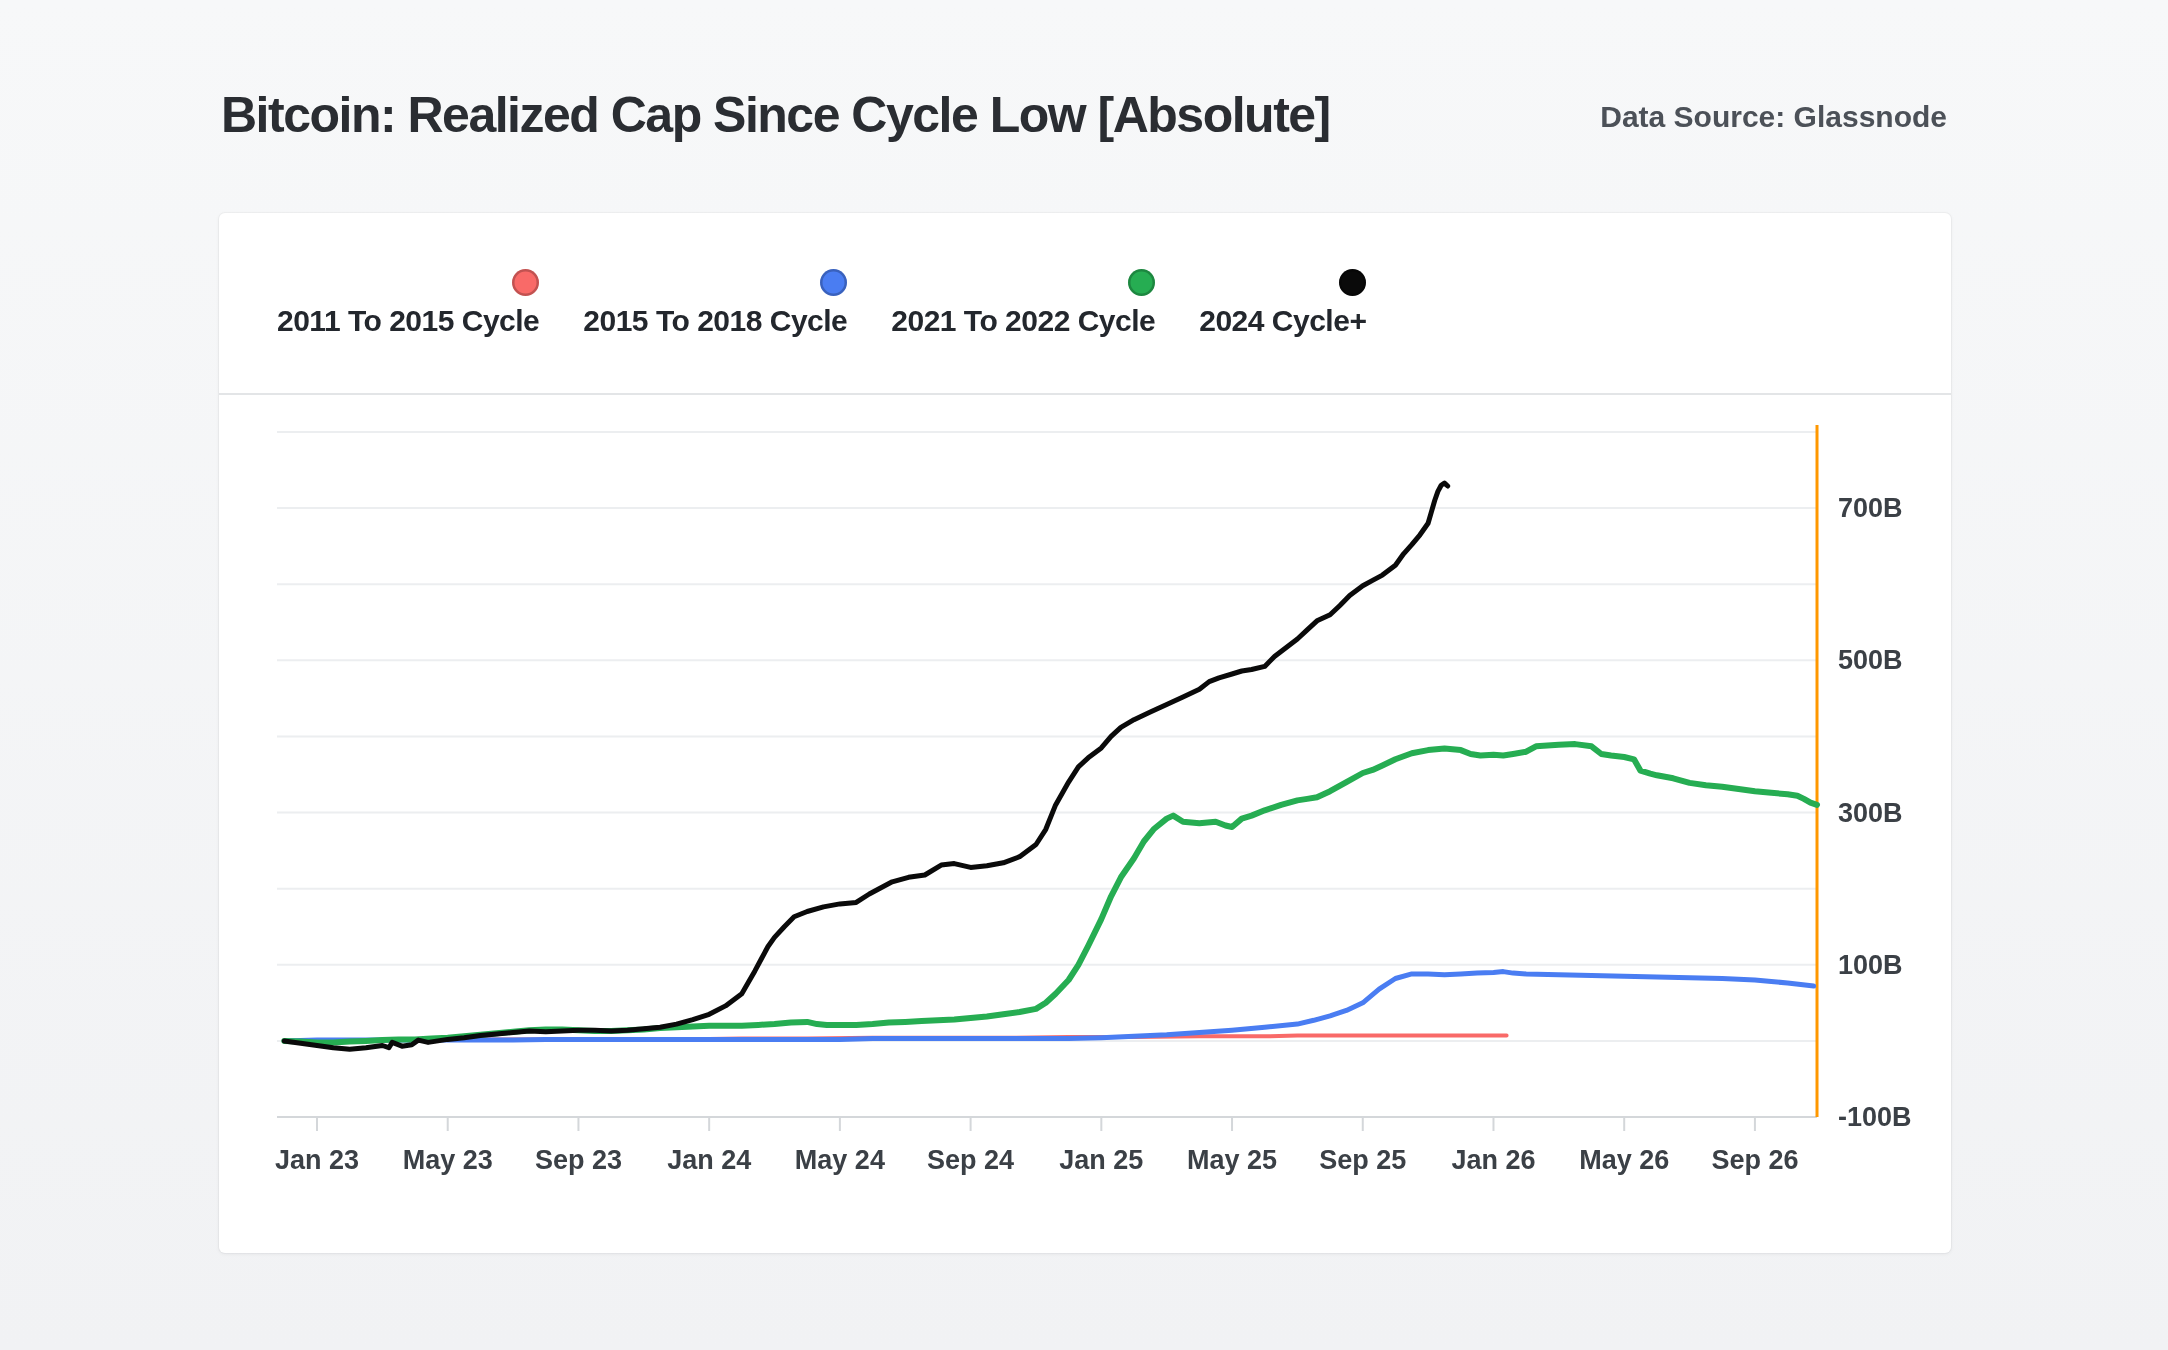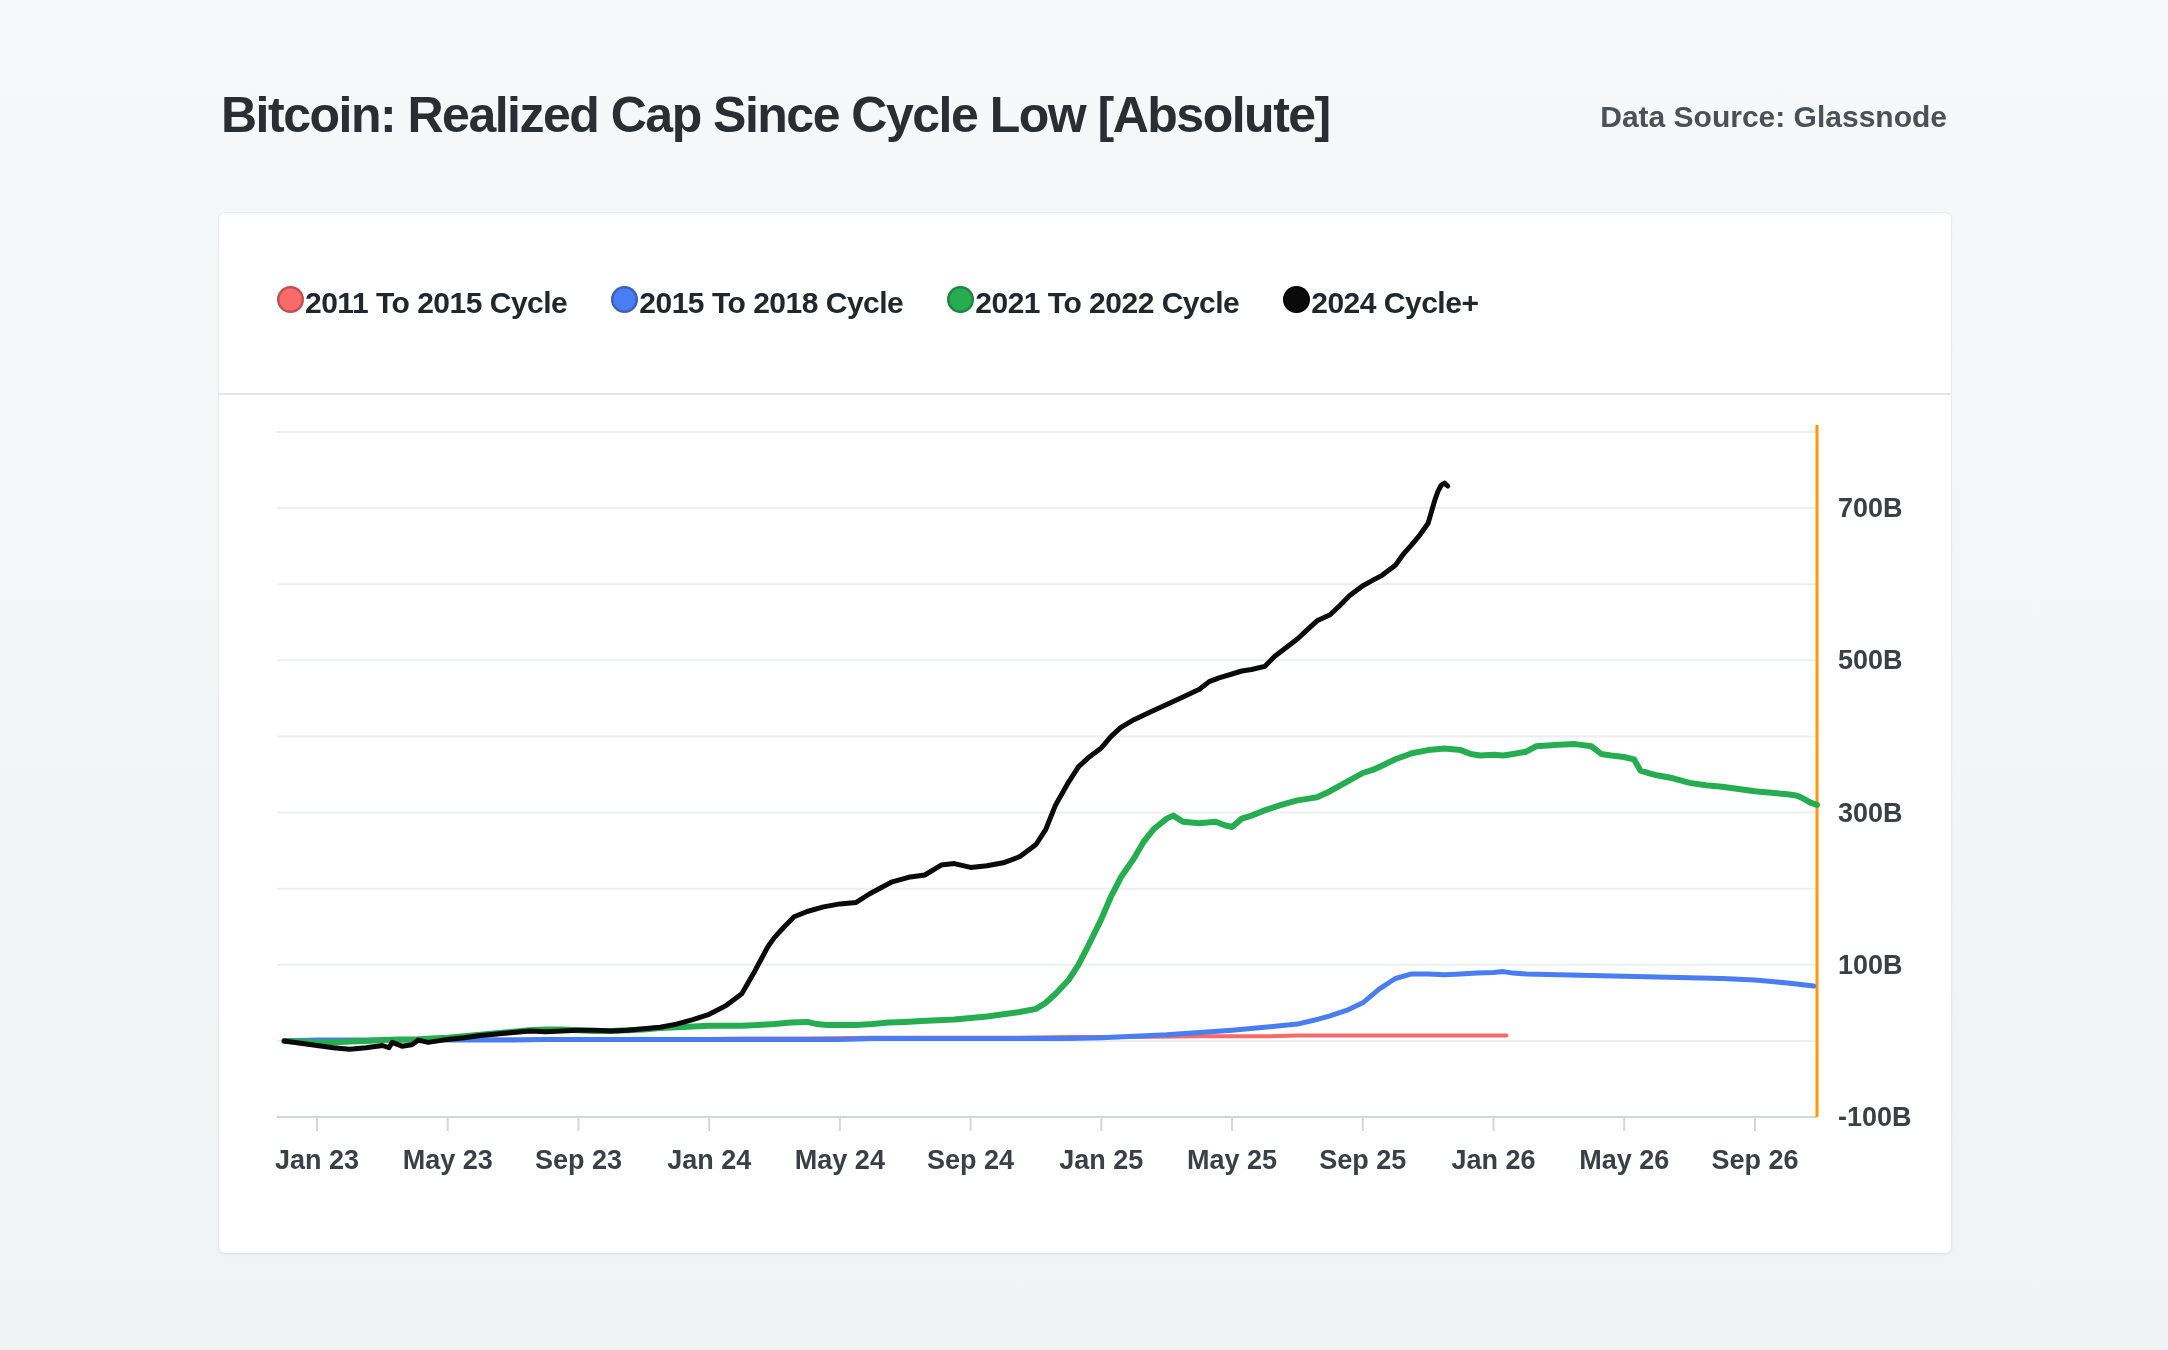--- a/index.html
+++ b/index.html
@@ -19,21 +19,21 @@
   }
   .card {
     position:absolute; left:219px; top:213px; width:1732px; height:1040px;
     background:#ffffff; border-radius:6px;
     box-shadow:0 1px 4px rgba(20,24,31,0.06), 0 0 0 1px rgba(20,24,31,0.03);
   }
   .legend {
     position:absolute; left:58px; top:0; height:180px;
     display:flex; align-items:center; gap:44px;
   }
-  .legend-item { display:flex; align-items:flex-start; gap:1px; cursor:pointer; }
+  .legend-item { display:flex; align-items:flex-end; gap:8px; cursor:pointer;flex-direction:column; }
   .legend-dot {
     width:27px; height:27px; border-radius:50%;
     box-shadow:inset 0 0 0 2.5px rgba(0,0,0,0.22);
   }
   .legend-label { font-size:30px; font-weight:700; color:#23272d; letter-spacing:-0.5px; }
   .legend-divider {
     position:absolute; left:0; top:180px; width:100%; height:2px; background:#e3e5e7;
   }
   .chart-wrap { position:absolute; left:0; top:182px; width:1732px; height:858px; }
   svg text { font-family:"Liberation Sans", sans-serif; }

